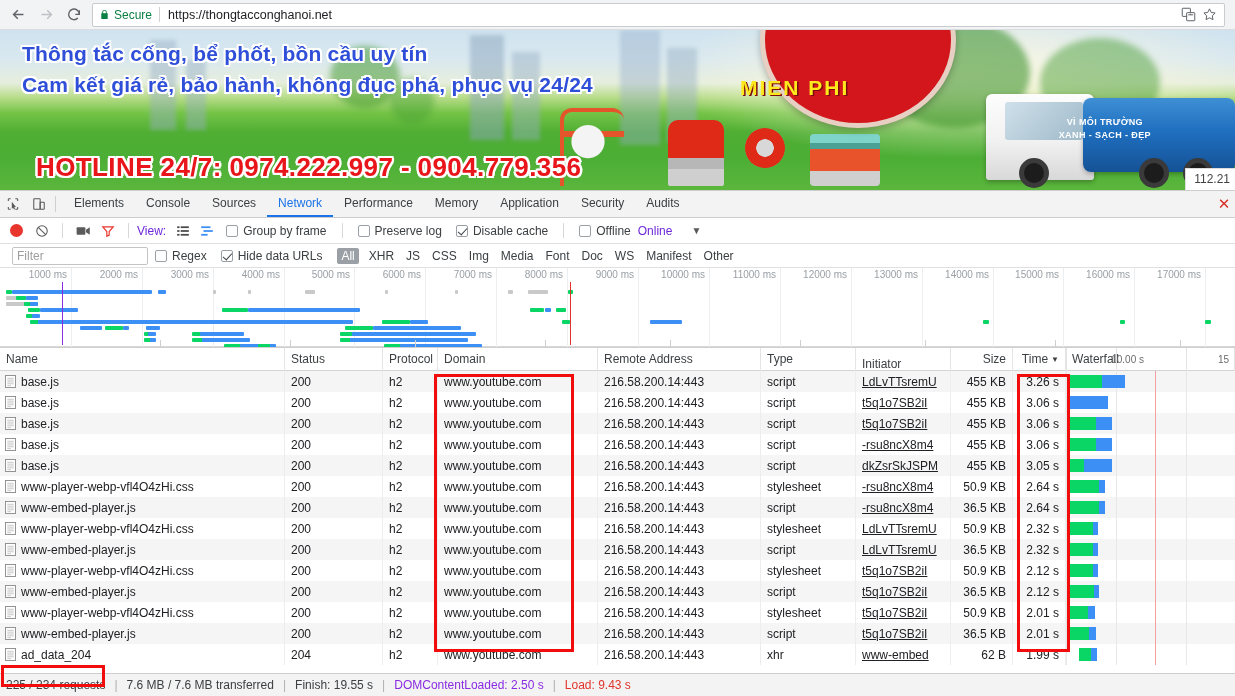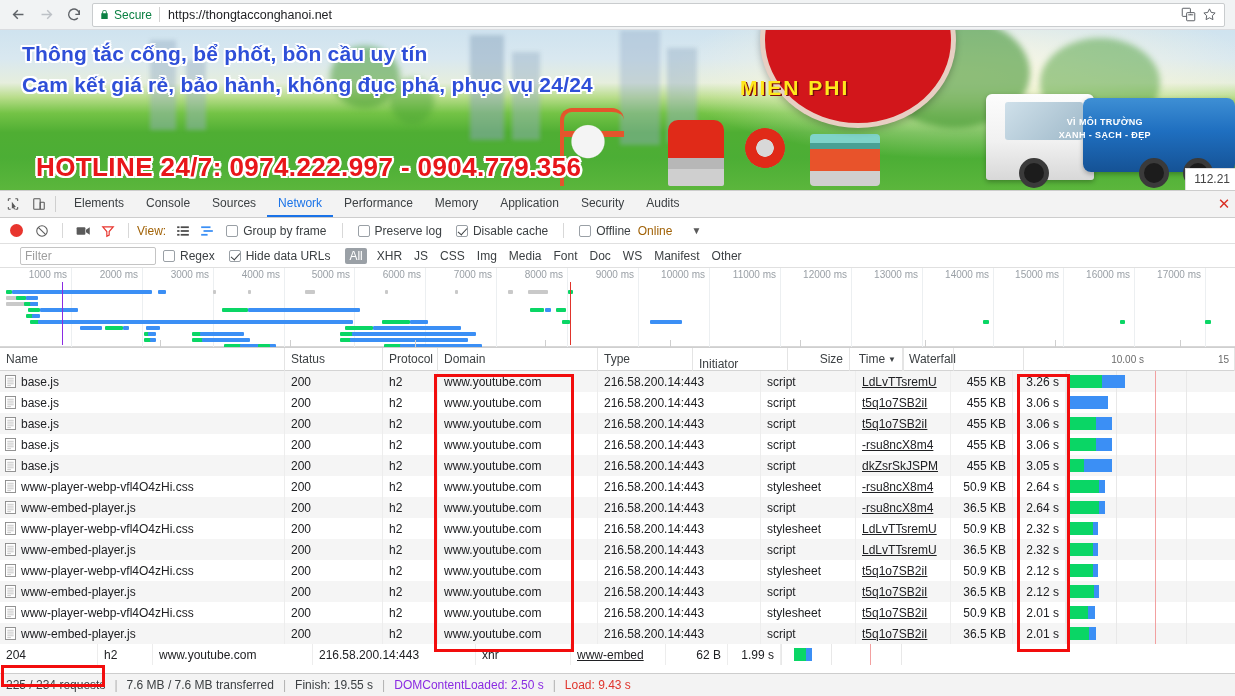--- a/index.html
+++ b/index.html
@@ -168,35 +168,35 @@
   #dt-tabs-spacer { flex:1 1 auto; }
   #dt-close { width:22px; display:flex; align-items:center; justify-content:center; color:#d93025; font-size:15px;}
 
   #dt-toolbar {
     height: 26px; display:flex; align-items:center; gap:0;
     padding: 0 4px; border-bottom:1px solid #e0e0e0; background:#fff;
   }
   #record-dot { width:13px; height:13px; border-radius:50%; background:#e8352e; margin:0 7px 0 6px; }
   .tb-sep { width:1px; height:15px; background:#d8d8d8; margin:0 8px; }
   .tb-icon { display:flex; align-items:center; justify-content:center; color:#5a5a5a; margin:0 5px;}
-  .tb-label { font-size:12px; color:#a16207; margin-right:5px; }
+  .tb-label { font-size:12px; color:#6d28d9; margin-right:5px; }
   .checkrow { display:flex; align-items:center; gap:5px; margin:0 7px; font-size:12px; color:#3c4043; white-space:nowrap;}
   .cbox {
     width:12px; height:12px; border:1px solid #9aa0a6; border-radius:2px; background:#fff;
     display:inline-block; position:relative; flex:0 0 auto;
   }
   .cbox.checked::after {
     content:""; position:absolute; left:3px; top:0px; width:4px; height:8px;
     border:solid #3c4043; border-width:0 1.7px 1.7px 0; transform: rotate(42deg);
   }
   #online-caret { margin-left:14px; color:#5a5a5a; font-size:10px; }
 
   #dt-filterbar {
     height: 24px; display:flex; align-items:center;
-    padding: 0 20px; border-bottom:1px solid #e0e0e0; background:#fff; gap:0;
+    padding: 0 12px; border-bottom:1px solid #e0e0e0; background:#fff; gap:0;
   }
   #filter-input {
     width: 136px; height:18px; border:1px solid #c4c4c4; border-radius:2px;
     font-size:12px; color:#3c4043; padding: 0 4px; outline:none;
     font-family:"Liberation Sans", sans-serif;
   }
   #filter-input::placeholder { color:#9e9e9e; }
   .ftype { font-size:12px; color:#3c4043; margin: 0 6px; white-space:nowrap; }
   #ftype-all {
     background:#9aa0a6; color:#fff; border-radius:2px; padding:1px 4px; margin:0 4px 0 8px;
@@ -566,20 +566,23 @@
         </div>
         <div class="th" style="width: 98px;">
           <span>Status</span>
         </div>
         <div class="th" style="width: 55px;">
           <span>Protocol</span>
         </div>
         <div class="th" style="width: 160px;">
           <span>Domain</span>
         </div>
+        <div class="th" style="width: 163px;">
+          <span>Remote Address</span>
+        </div>
         <div class="th" style="width: 95px;">
           <span>Type</span>
         </div>
         <div class="th" style="width: 95px; align-items: flex-end;">
           <span>Initiator</span>
         </div>
         <div class="th num" style="width: 62px;">
           <span>Size</span>
         </div>
         <div class="th num" style="width: 53px;">
@@ -941,20 +944,27 @@
           <div class="wf-cell">
             <div class="wf-grid" style="left: 0px;"></div>
             <div class="wf-grid" style="left: 50px;"></div>
             <div class="wf-grid" style="left: 120px;"></div>
             <div id="" style="position: absolute; top: 0px; bottom: 0px; width: 1px; background: rgb(242, 160, 160); left: 89px;"></div>
             <div class="wf-bar wf-green" style="left: 3px; width: 20px;"></div>
             <div class="wf-bar wf-blue" style="left: 23px; width: 7px;"></div>
           </div>
         </div>
         <div class="row even">
+          <div class="cell name-cell" style="width: 285px;">
+            <span class="file-icon"><svg width="11" height="13" viewBox="0 0 12 14" fill="#fff" stroke="#8a8a8a" stroke-width="1">
+                <rect x="0.5" y="0.5" width="11" height="13"></rect>
+                <path d="M2.5 3.5h7M2.5 5.5h7M2.5 7.5h7M2.5 9.5h7M2.5 11.5h4" stroke="#c3c3c3"></path>
+              </svg></span>
+            <span>ad_data_204</span>
+          </div>
           <div class="cell" style="width: 98px;">204</div>
           <div class="cell" style="width: 55px;">h2</div>
           <div class="cell" style="width: 160px;">www.youtube.com</div>
           <div class="cell" style="width: 163px;">216.58.200.14:443</div>
           <div class="cell" style="width: 95px;">xhr</div>
           <div class="cell" style="width: 95px;">
             <span class="init-link">www-embed</span>
           </div>
           <div class="cell num" style="width: 62px;">62 B</div>
           <div class="cell num" style="width: 53px;">1.99 s</div>

